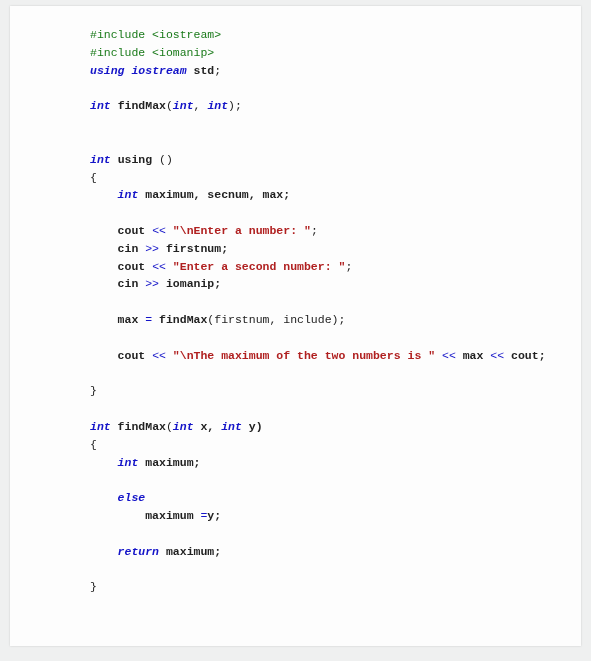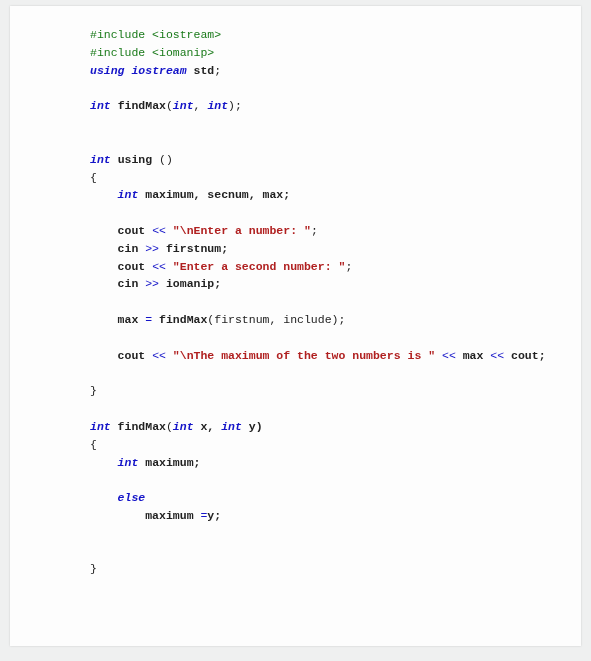--- a/index.html
+++ b/index.html
@@ -59,16 +59,17 @@
 <div class="line"> </div>
 <div class="line"><span class="pun">}</span></div>
 <div class="line"> </div>
 <div class="line"><span class="kw">int</span><span class="id"> findMax</span><span class="pun">(</span><span class="kw">int</span><span class="id"> x, </span><span class="kw">int</span><span class="id"> y)</span></div>
 <div class="line"><span class="pun">{</span></div>
 <div class="line">    <span class="kw">int</span><span class="id"> maximum;</span></div>
 <div class="line"> </div>
 <div class="line">    <span class="kw">else</span></div>
 <div class="line">        <span class="id">maximum </span><span class="op">=</span><span class="id">y;</span></div>
 <div class="line"> </div>
+<div class="line">    <span class="kw">return</span><span class="id"> maximum;</span></div>
 <div class="line"> </div>
 <div class="line"><span class="pun">}</span></div>
 
 </div>
 
 </body></html>

